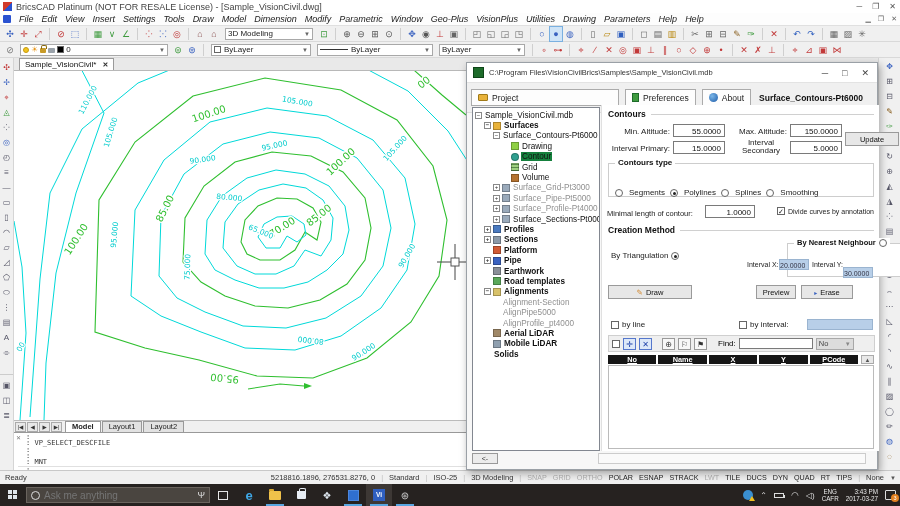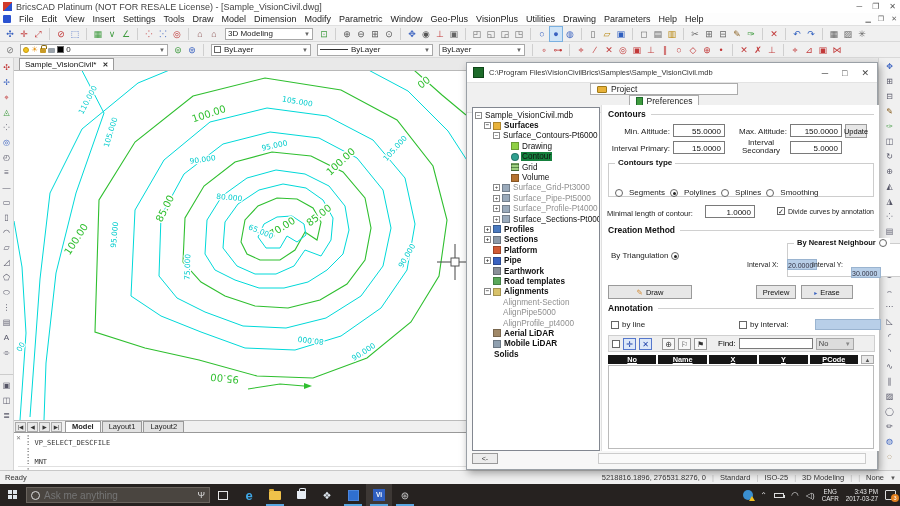--- a/index.html
+++ b/index.html
@@ -5,21 +5,21 @@
   * { box-sizing: border-box; margin:0; padding:0; }
   html,body { width:900px; height:506px; overflow:hidden; font-family:"Liberation Sans", sans-serif; background:#f0f0f0; }
   .abs { position:absolute; }
   
   #titlebar { left:0; top:0; width:900px; height:13px; background:#fff; display:flex; align-items:center; font-size:9px; color:#444; }
   #app-logo { width:9px; height:9px; margin:0 4px 0 3px; background:linear-gradient(135deg,#d03a2a 50%,#2a52d0 50%); }
   .winbtns { margin-left:auto; display:flex; margin-right:4px; gap:10px; color:#555; font-size:8px; }
   .winbtns span { cursor:default; }
   #menubar { left:0; top:13px; width:900px; height:13px; background:#fdfdfd; border-bottom:1px solid #e0e0e0; display:flex; align-items:center; font-size:9px; color:#222; }
   #doc-logo { width:8px; height:8px; margin:0 4px 0 3px; background:#2a52d0; border-radius:1px; }
-  .mi { padding:0 4px; }
+  .mi { padding:0 4px;font-style:italic; }
   .mdibtns { margin-left:auto; margin-right:3px; display:flex; gap:7px; font-size:7px; color:#666; }
   
   .tbrow { left:0; width:900px; height:16px; background:#f0f0f0; border-bottom:1px solid #d9d9d9; display:flex; align-items:center; padding-left:3px; }
   #tb1 { top:26px; } #tb2 { top:42px; }
   .tbi { width:14px; text-align:center; font-size:9px; line-height:14px; }
   .tbi.on { background:#cfe4f7; border:1px solid #7ab0e0; }
   .sep { width:5px; height:12px; border-left:1px solid #cfcfcf; margin-left:4px; }
   .combo { background:#fff; border:1px solid #a8a8a8; height:12px; display:flex; align-items:center; font-size:8px; color:#222; padding:0 2px; }
   .combo .arr { margin-left:auto; color:#666; font-size:6px; padding-left:3px; }
   #ws-combo { width:88px; margin:0 4px; }
@@ -62,21 +62,21 @@
   #status-ready { padding-left:5px; }
   #status-right { margin-left:auto; display:flex; align-items:center; gap:6px; padding-right:4px; }
   .tog { font-size:7.2px; color:#222; } .tog.off { color:#b0b0b0; }
   .sdiv { color:#c0c0c0; }
   
   #dlg { left:466px; top:62px; width:412px; height:408px; background:#f7f7f7; border:1px solid #9aa0a6; box-shadow:2px 3px 8px rgba(0,0,0,.35); z-index:20; }
   #dlg-title { height:20px; background:#fff; display:flex; align-items:center; border-bottom:1px solid #e3e3e3;text-align:right; }
   #dlg-icon { width:11px; height:11px; margin:0 5px 0 6px; background:#1d6b2a; border:1px solid #0d4518; }
   #dlg-title .t { font-size:7.5px; color:#333; }
   #dlg-title .winbtns { gap:14px; margin-right:8px; font-size:9px; color:#444; }
-  #dlg-header { height:30px; background:#f0f0f0; border-bottom:1px solid #dcdcdc; display:flex; align-items:center; padding:0 14px 0 4px;flex-direction:column; }
+  #dlg-header { height:30px; background:#f0f0f0; border-bottom:1px solid #dcdcdc; display:flex; align-items:center; padding:0 14px 0 4px; }
   .hbtn { height:17px; border:1px solid #ababab; background:#fdfdfd; display:flex; align-items:center; gap:4px; font-size:8.5px; color:#222; padding:0 6px; margin-right:6px; }
   #btn-project { width:148px; }
   .fold-ic { width:10px; height:7px; background:#e8b23a; border:1px solid #a07a18; border-radius:1px; }
   .pref-ic { width:7px; height:9px; background:#3f9b3f; border:1px solid #1d6b2a; }
   .about-ic { width:9px; height:9px; border-radius:50%; background:radial-gradient(circle at 35% 35%, #7ab6e8, #1d5ba8); }
   #surface-label { margin-left:auto; font-weight:bold; font-size:8.5px; color:#111; }
   #tree { left:5px; top:44px; width:128px; height:344px; background:#fff; border:1px solid #828790; overflow:hidden; padding-top:2px; }
   .trow { display:flex; align-items:center; height:10.4px; font-size:8.2px; color:#111; white-space:nowrap; }
   .trow.b { font-weight:bold; } .trow.g { color:#909090; }
   .exp { width:7px; height:7px; border:1px solid #888; background:#fff; font-size:6px; line-height:5px; text-align:center; color:#333; margin-right:2px; flex:none; }
@@ -86,21 +86,21 @@
   .ti-grid{background:repeating-linear-gradient(0deg,#9fd07f 0 2px,#5a8a4a 2px 3px),#9fd07f;} .ti-volume{background:#b5722f;}
   .ti-surf{background:#9aaabb;} .ti-profiles{background:#4a7ac0;} .ti-sections{background:#8b99a8;} .ti-platform{background:#d05a35;}
   .ti-pipe{background:#3a62c0;} .ti-earthwork{background:#8a8f98;} .ti-road{background:#5aa85a;} .ti-align{background:#d8c26a;}
   .ti-aerial{background:#a08868;} .ti-mobile{background:#90a0b0;}
   #params { left:134px; top:42px; width:278px; height:346px; background:#fff; border-left:1px solid #e0e0e0; }
   .grp { position:absolute; display:flex; align-items:center; font-size:8.5px; font-weight:bold; color:#111; }
   .grp .ln { flex:1; border-top:1px solid #d0d0d0; margin-left:5px; margin-top:1px; }
   .lbl { position:absolute; font-size:8px; color:#222; }
   .lbl.r { text-align:right; }
   .inp { position:absolute; height:13px; background:#fff; border:1px solid #7a7a7a; font-size:8px; color:#111; text-align:right; padding:1px 3px 0 0; }
-  .inp.blue { background:#b8cfe8; border:1px solid #9ab4d0; color:#334; height:11px; font-size:7px;margin-left:8px; }
+  .inp.blue { background:#b8cfe8; border:1px solid #9ab4d0; color:#334; height:11px; font-size:7px; }
   .dbtn { position:absolute; height:14px; background:#e7e7e7; border:1px solid #9a9a9a; font-size:7.5px; color:#111; display:flex; align-items:center; justify-content:center; gap:3px; }
   .gbox { position:absolute; border:1px solid #cdcdcd; }
   .gbox .legend { position:absolute; top:-6px; left:6px; background:#fff; padding:0 3px; font-size:8px; font-weight:bold; color:#111; display:flex; gap:3px; align-items:center; }
   .radio { width:8px; height:8px; border:1px solid #666; border-radius:50%; background:#fff; display:inline-block; position:relative; flex:none; }
   .radio.on:after { content:""; position:absolute; left:2px; top:2px; width:3px; height:3px; border-radius:50%; background:#222; }
   .chk { width:8px; height:8px; border:1px solid #666; background:#fff; display:inline-block; font-size:7px; line-height:7px; text-align:center; color:#222; flex:none; }
   .rrow { position:absolute; display:flex; align-items:center; gap:4px; font-size:8px; color:#222; }
   #ctype-row { gap:5px; }
   #ctype-row .radio { margin-right:1px; }
   #grid-toolbar { position:absolute; left:141px; top:272px; width:267px; height:17px; background:#efefef; border:1px solid #cfcfcf; display:flex; align-items:center; gap:3px; padding:0 3px; font-size:8px; }
@@ -574,21 +574,21 @@
   <div id="params" class="abs"></div>
 
   <div class="grp" style="left:141px; top:46px; width:266px;">
     <span>Contours</span>
       <span class="ln"></span>
   </div>
   <div class="lbl r" style="left:141px; top:64px; width:62px;">Min. Altitude:</div>
   <input class="inp" style="left: 206px; top: 61px; width: 52px;" value="55.0000">
   <div class="lbl r" style="left:262px; top:64px; width:58px;">Max. Altitude:</div>
   <input class="inp" style="left: 323px; top: 61px; width: 52px;" value="150.0000">
-  <span class="dbtn" style="left:378px; top:61px; width:22px;">Update</span>
+  <span class="dbtn" style="left:378px; top:69px; width:54px;">Update</span>
   <div class="lbl r" style="left:141px; top:81px; width:62px;">Interval Primary:</div>
   <input class="inp" style="left: 206px; top: 78px; width: 52px;" value="15.0000">
   <div class="lbl" style="left:268px; top:76px; width:52px; text-align:center; line-height:8px;">Interval Secondary</div>
   <input class="inp" style="left: 323px; top: 78px; width: 52px;" value="5.0000">
 
   <div class="gbox" style="left:141px; top:100px; width:266px; height:34px;">
     <span class="legend">Contours type</span>
   </div>
   <div id="ctype-row" class="rrow" style="left:148px; top:125px;justify-content:center;">
       <span class="radio"></span>
@@ -630,24 +630,20 @@
   <span class="dbtn" style="left:141px; top:222px; width:84px;">
     <span style="color:#d08020;">✎</span>
     <span>Draw</span>
   </span>
   <span class="dbtn" style="left:289px; top:222px; width:40px;">Preview</span>
   <span class="dbtn" style="left:334px; top:222px; width:52px;">
     <span style="color:#3a62c0; font-size:6px;">▸</span>
     <span>Erase</span>
   </span>
 
-  <div class="grp" style="left:141px; top:240px; width:266px;">
-    <span>Annotation</span>
-      <span class="ln"></span>
-  </div>
   <span class="rrow" style="left:144px; top:257px; gap:3px;">
     <span class="chk"></span>
     <span>by line</span>
   </span>
   <span class="rrow" style="left:272px; top:257px; gap:3px;">
     <span class="chk"></span>
     <span>by interval:</span>
   </span>
   <span class="inp blue" style="left:340px; top:256px; width:66px;"></span>
 
@@ -709,20 +705,35 @@
   <span id="status-ready">Ready</span>
   <span id="status-right">
     <span>5218816.1896, 276531.8276, 0</span>
     <span class="sdiv">|</span>
     <span>Standard</span>
     <span class="sdiv">|</span>
     <span>ISO-25</span>
     <span class="sdiv">|</span>
     <span>3D Modeling</span>
     <span class="sdiv">|</span>
+    <span id="toggles" style="display:flex; gap:6px;">
+        <span class="tog off">SNAP</span>
+        <span class="tog off">GRID</span>
+        <span class="tog off">ORTHO</span>
+        <span class="tog">POLAR</span>
+        <span class="tog">ESNAP</span>
+        <span class="tog">STRACK</span>
+        <span class="tog off">LWT</span>
+        <span class="tog">TILE</span>
+        <span class="tog">DUCS</span>
+        <span class="tog">DYN</span>
+        <span class="tog">QUAD</span>
+        <span class="tog">RT</span>
+        <span class="tog">TIPS</span>
+      </span>
     <span class="sdiv">|</span>
     <span>None</span>
     <span style="font-size:6px; color:#555;">▼</span>
   </span>
 </div>
 
 <div id="taskbar" class="abs">
   <span id="start">
       <span class="win-ic">
         <i></i>

